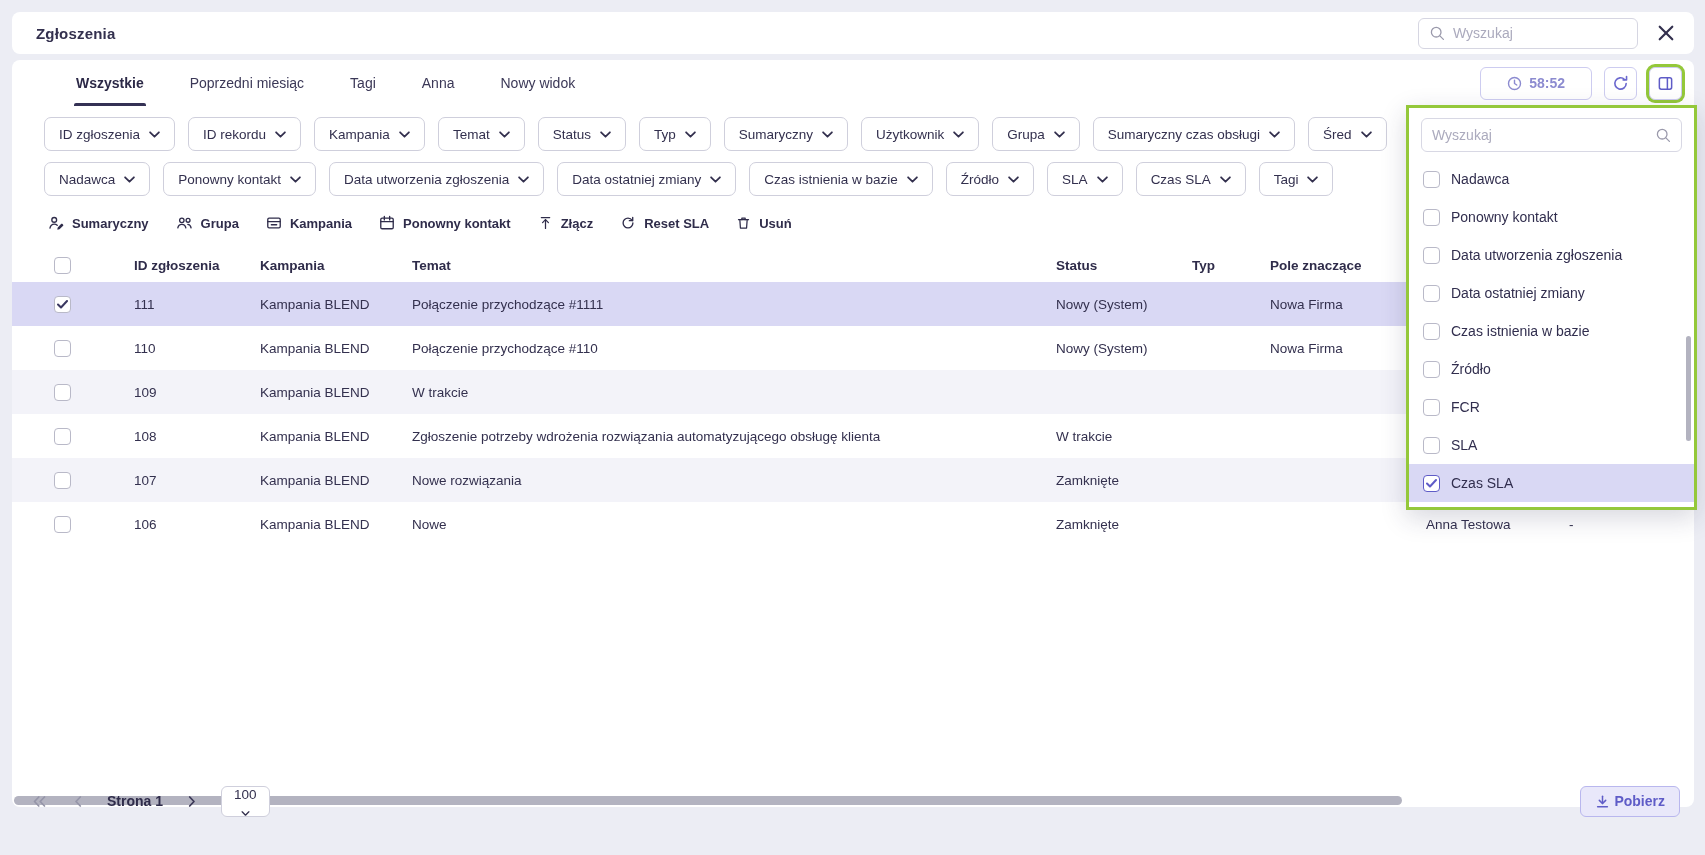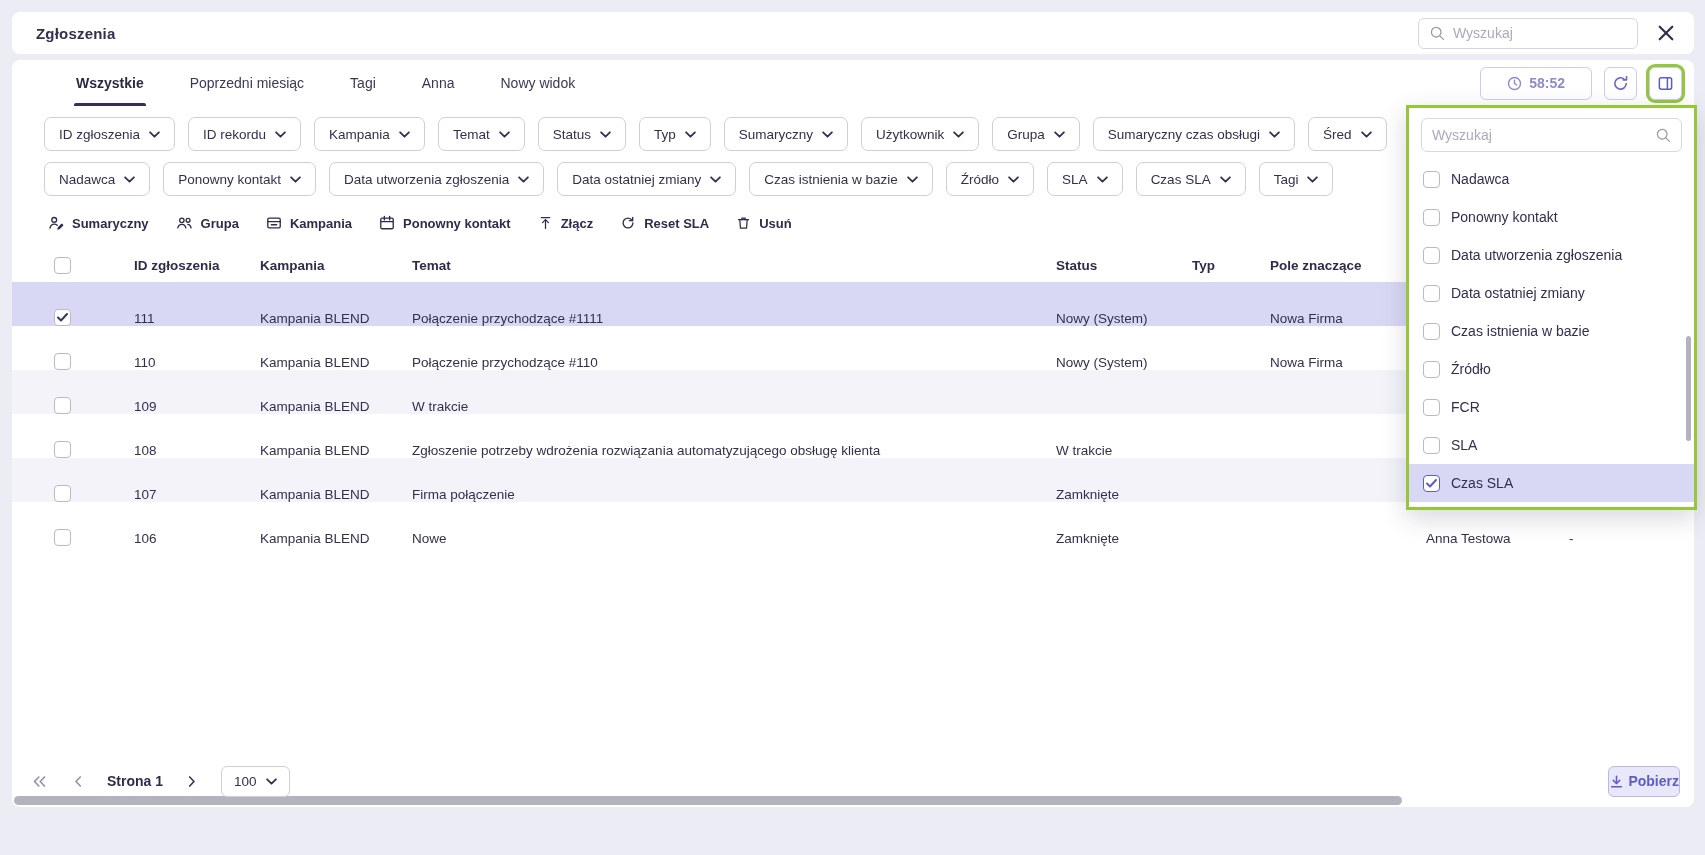--- a/index.html
+++ b/index.html
@@ -39,46 +39,46 @@
   .chip .chev { margin-top:1px; }
 
   
   .action-row { display:flex; gap:27px; align-items:center; padding-left:36px; margin-top:15px; height:24px; color:#2f2c4a; }
   .action-item { display:flex; align-items:center; gap:8px; font-size:13px; font-weight:600; color:#2f2c4a;
     background:none; border:none; font-family:inherit; cursor:pointer; }
 
   
   .table { margin-top:13px; }
   .t-head { display:flex; align-items:center; height:34px; font-weight:700; font-size:13.5px; color:#2f2c4a; }
-  .t-row { display:flex; align-items:flex-end; height:44px; font-size:13.5px; font-weight:500; color:#33304e; cursor:pointer; }
+  .t-row { display:flex; align-items:center; height:44px; font-size:13.5px; font-weight:500; color:#33304e; cursor:pointer; }
   .t-row.selected { background:#d9d8f4; }
   .t-row:nth-child(odd):not(.selected) { background:#f3f3f9; }
   .col-check { width:122px; padding-left:42px; display:flex; align-items:center; flex:none; }
   .col-id { width:126px; flex:none; }
   .col-kamp { width:152px; flex:none; }
   .col-temat { width:644px; flex:none; }
   .col-status { width:136px; flex:none; }
   .col-typ { width:78px; flex:none; }
   .col-pole { width:156px; flex:none; }
   .col-x1 { width:143px; flex:none; }
   .col-x2 { flex:1; }
   .cbx { width:17px; height:17px; border:1.5px solid #b9b9c8; border-radius:4px; background:#fff;
     display:flex; align-items:center; justify-content:center; cursor:pointer; }
 
   .h-scrollbar { position:absolute; left:2px; top:736px; width:1388px; height:9px; background:#b3b3c0; border-radius:5px; cursor:pointer; }
 
   
-  .footer { position:absolute; left:12px; top:764px; width:1682px; height:34px; display:flex;
+  .footer { position:absolute; left:12px; top:784px; width:1682px; height:34px; display:flex;
     align-items:center; justify-content:space-between; padding:0 14px 0 18px; }
   .pag-left { display:flex; align-items:center; gap:22px; }
   .pag-btn { background:none; border:none; display:flex; align-items:center; cursor:pointer; padding:2px; }
   .page-label { font-size:14px; font-weight:600; color:#2f2c4a; }
   .page-size { display:flex; align-items:center; gap:9px; height:31px; padding:0 12px; border:1px solid #cfcfdc;
-    border-radius:6px; font-size:13.5px; font-weight:500; color:#33304e; background:#fff; cursor:pointer; }
-  .btn-download { display:flex; align-items:center; gap:4px; height:31px; padding:0 0; background:#e9e8fa;
+    border-radius:6px; font-size:13.5px; font-weight:500; color:#33304e; background:#fff; cursor:pointer;flex-direction:column; }
+  .btn-download { display:flex; align-items:center; gap:4px; height:31px; padding:0 14px; background:#e9e8fa;
     border:1px solid #b9b7ee; border-radius:6px; color:#5f5cc7; font-size:14px; font-weight:600; font-family:inherit; cursor:pointer; }
 
   
   .panel { position:absolute; left:1406px; top:105px; width:291px; background:#fff; border:3px solid #94c83a;
     box-shadow:0 8px 24px rgba(40,40,80,.18); z-index:10; padding-bottom:5px; }
   .panel-search { margin:10px 12px 8px 12px; display:flex; align-items:center; gap:8px; height:34px;
     border:1px solid #d8d8e4; border-radius:6px; padding:0 10px; }
   .panel-search input { border:none; outline:none; flex:1; font-size:14px; font-family:inherit; color:#33304e; }
   .panel-search input::placeholder { color:#abaabd; }
   .panel-item { display:flex; align-items:center; gap:11px; height:38px; padding:0 14px; font-size:14px;
@@ -420,21 +420,21 @@
             <div class="col-pole"></div>
             <div class="col-x1"></div>
             <div class="col-x2"></div>
           </div>
           <div class="t-row">
             <div class="col-check">
               <span class="cbx"></span>
             </div>
             <div class="col-id">107</div>
             <div class="col-kamp">Kampania BLEND</div>
-            <div class="col-temat">Firma połączenie</div>
+            <div class="col-temat">Nowe rozwiązania</div>
             <div class="col-status">Zamknięte</div>
             <div class="col-typ"></div>
             <div class="col-pole"></div>
             <div class="col-x1"></div>
             <div class="col-x2"></div>
           </div>
           <div class="t-row">
             <div class="col-check">
               <span class="cbx"></span>
             </div>

